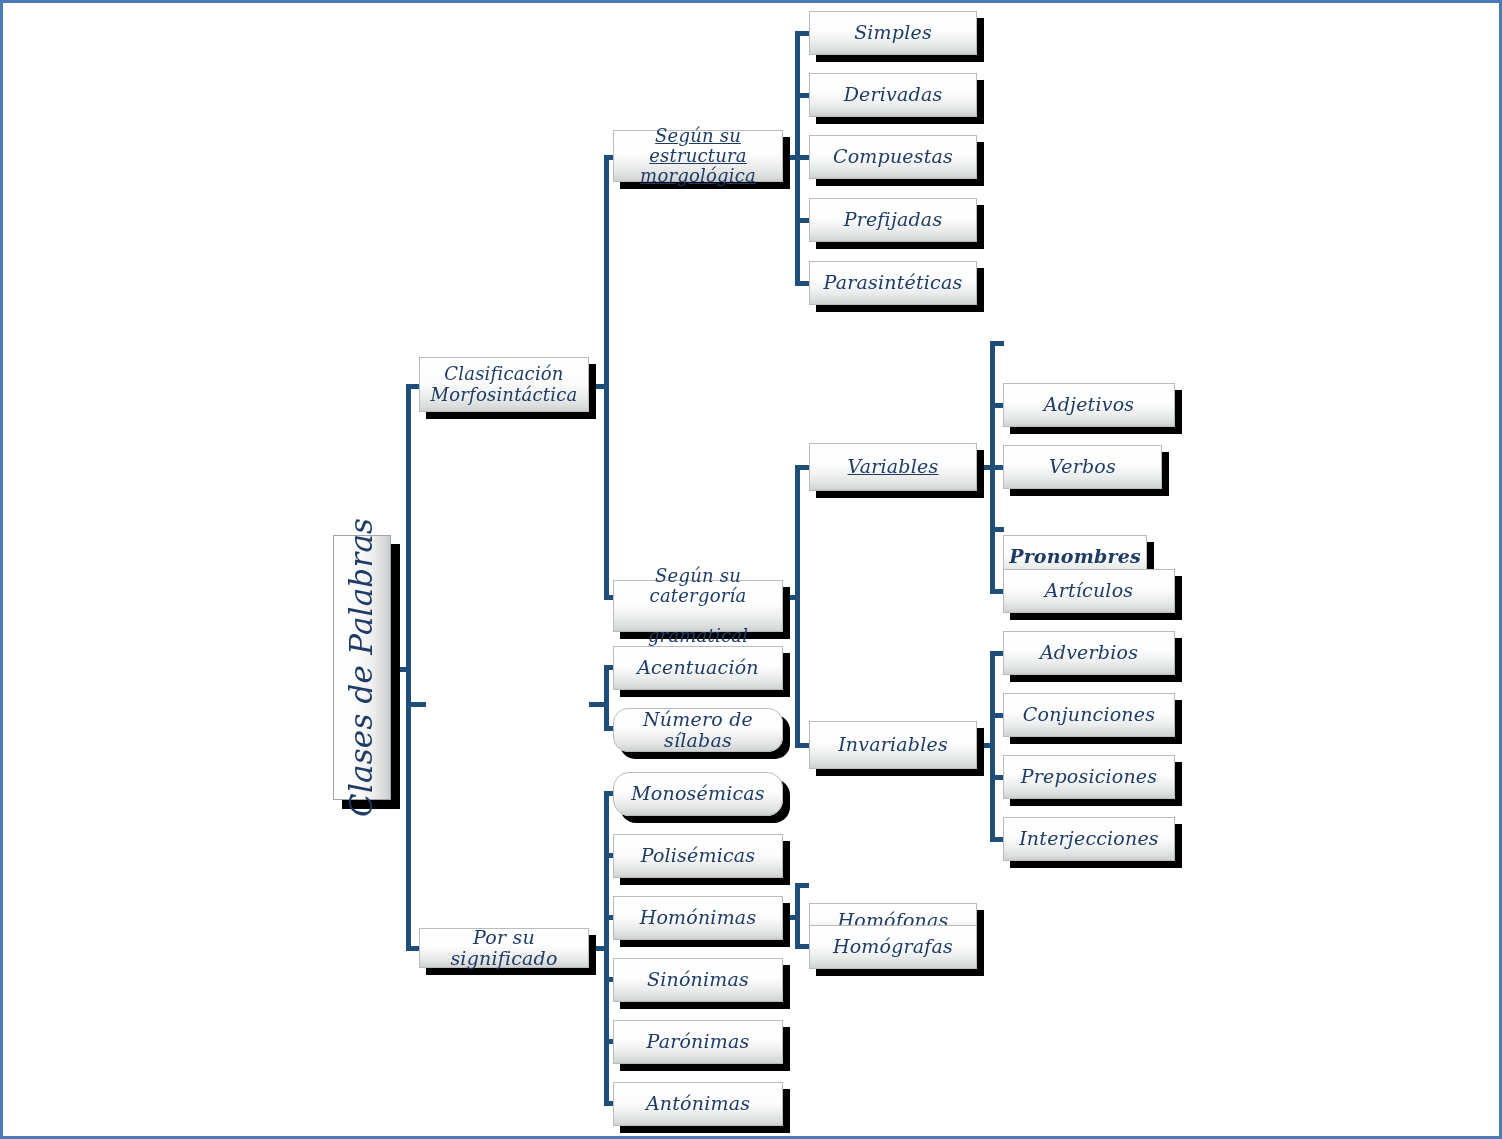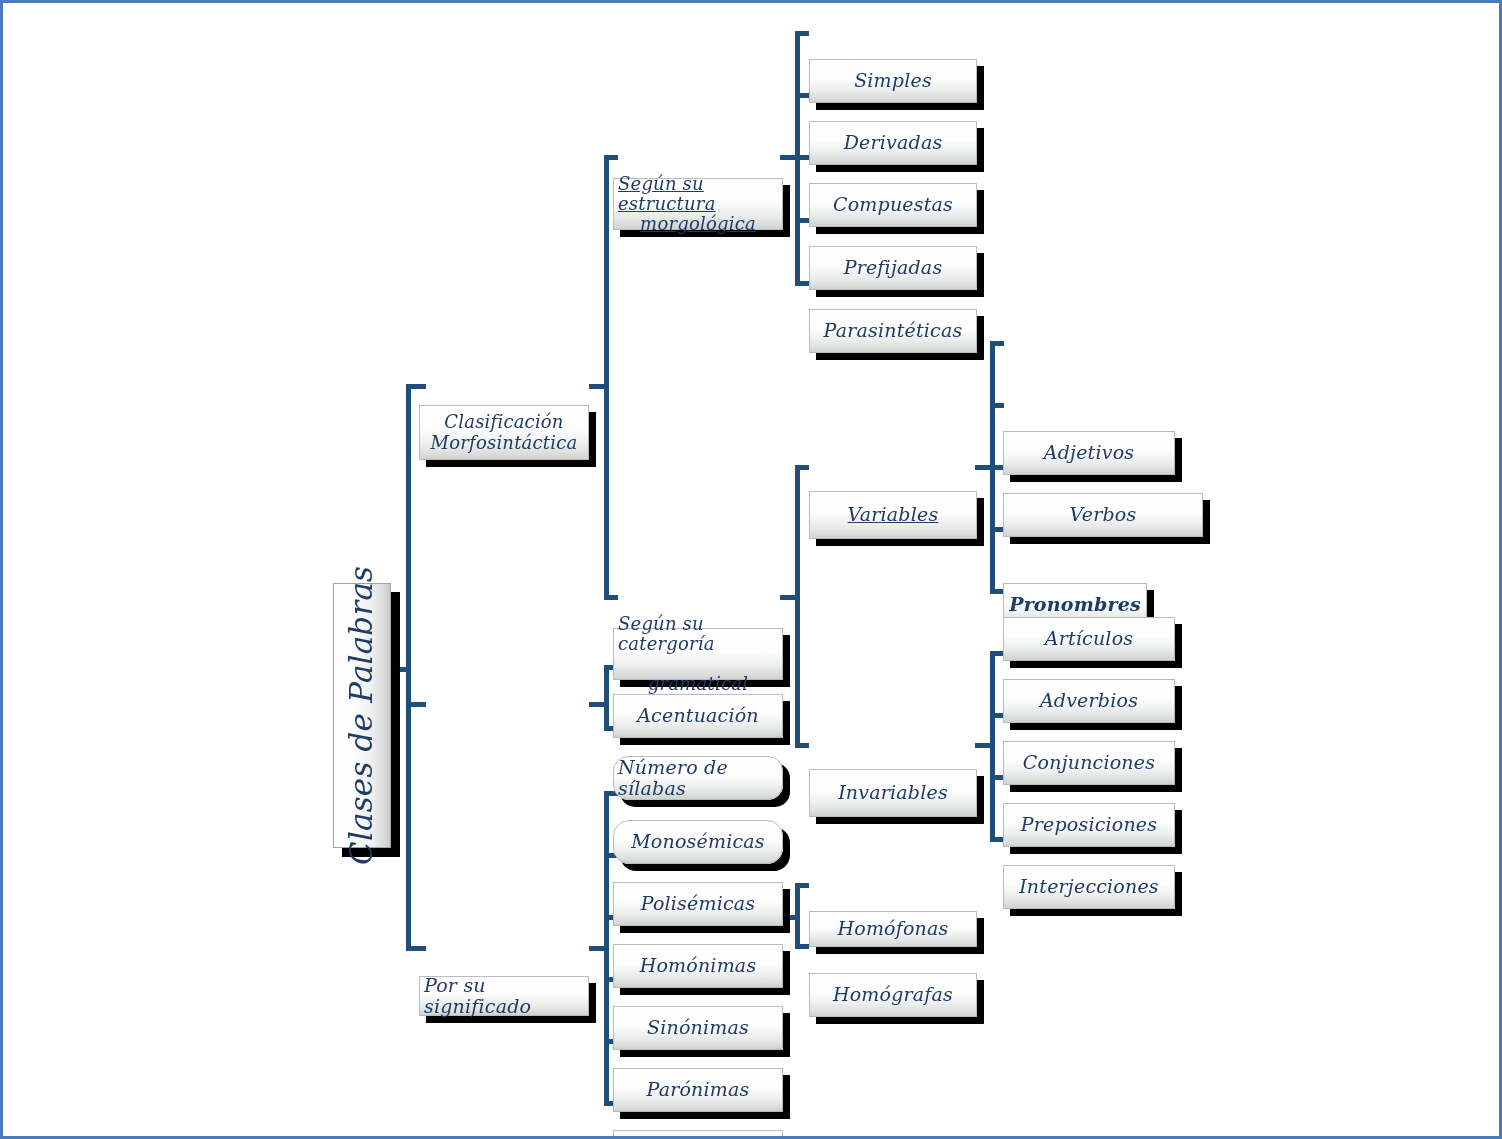--- a/index.html
+++ b/index.html
@@ -22,27 +22,27 @@
   .node{
     position:absolute;
     box-sizing:border-box;
     background:linear-gradient(to bottom,#ffffff 0%,#fdfdfd 45%,#eceded 72%,#dcdddd 90%,#cfd0d0 100%);
     border:1px solid #b9bcbe;
     box-shadow:7px 7px 0 0 #000000;
     color:#1f3c66;
     display:flex;
     align-items:center;
     justify-content:center;
+    text-align:center;
     font-style:italic;
     font-size:19px;
     line-height:1.12;
     letter-spacing:.2px;
     padding:2px 4px;
     z-index:5;
-    margin-top:48px;
   }
   .node.two-line{font-size:18px;}
 
   
   .node.root{
     font-size:31px;
     padding:0;
     box-shadow:9px 9px 0 0 #000000;
     border:1px solid #9fa3a6;
     background:linear-gradient(to right,#ffffff 0%,#fcfcfc 40%,#ededee 70%,#dadbdc 88%,#c9cacb 100%);
@@ -187,21 +187,21 @@
   <div class="node" style="left:806px;top:195px;width:168px;height:44px;">
     <span>Prefijadas</span>
   </div>
   <div class="node" style="left:806px;top:258px;width:168px;height:44px;">
     <span>Parasintéticas</span>
   </div>
 
   <div class="node" style="left:1000px;top:380px;width:172px;height:44px;">
     <span>Adjetivos</span>
   </div>
-  <div class="node" style="left:1000px;top:442px;width:200px;height:44px;">
+  <div class="node" style="left:1000px;top:442px;width:159px;height:44px;">
     <span>Verbos</span>
   </div>
   <div class="node" style="left:1000px;top:532px;width:144px;height:44px;font-weight:bold;">
     <span>Pronombres</span>
   </div>
   <div class="node" style="left:1000px;top:566px;width:172px;height:44px;">
     <span>Artículos</span>
   </div>
 
   <div class="node" style="left:1000px;top:628px;width:172px;height:44px;">
@@ -210,20 +210,20 @@
   <div class="node" style="left:1000px;top:690px;width:172px;height:44px;">
     <span>Conjunciones</span>
   </div>
   <div class="node" style="left:1000px;top:752px;width:172px;height:44px;">
     <span>Preposiciones</span>
   </div>
   <div class="node" style="left:1000px;top:814px;width:172px;height:44px;">
     <span>Interjecciones</span>
   </div>
 
-  <div class="node" style="left:806px;top:860px;width:168px;height:36px;">
+  <div class="node" style="left:806px;top:900px;width:168px;height:36px;">
     <span>Homófonas</span>
   </div>
   <div class="node" style="left:806px;top:922px;width:168px;height:44px;">
     <span>Homógrafas</span>
   </div>
 
 </div>
 
 </body></html>

